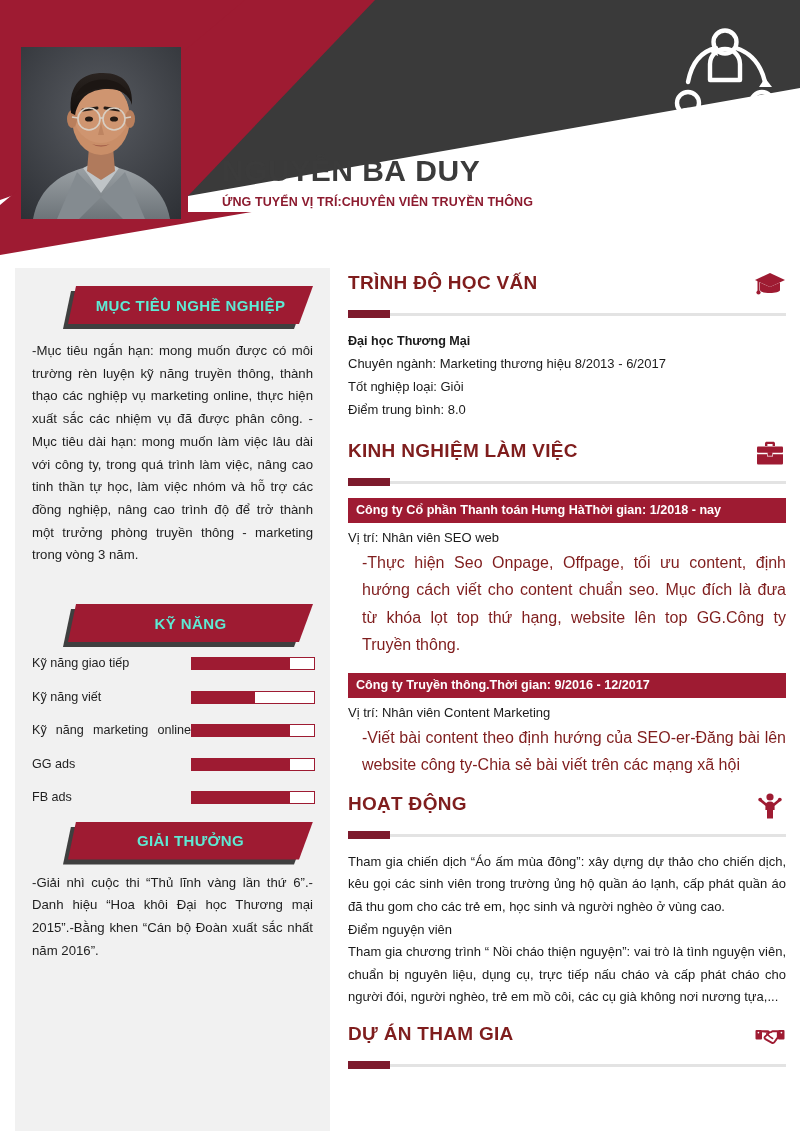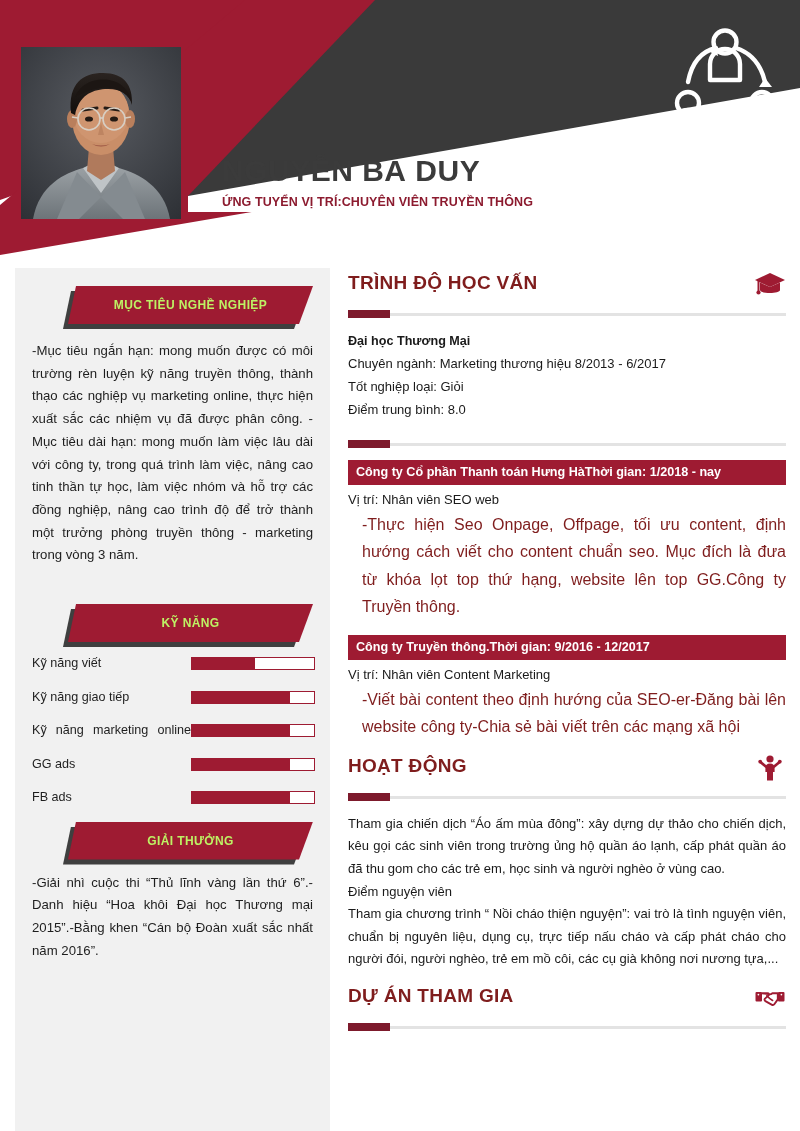--- a/index.html
+++ b/index.html
@@ -46,21 +46,21 @@
     z-index:1;
   }
   .banner-fill {
     position:absolute; left:53px; top:0; width:245px; height:38px;
     background:#9e1b32;
     clip-path: polygon(8px 0, 100% 0, calc(100% - 14px) 100%, 0 100%);
     z-index:2;
     display:flex; align-items:center; justify-content:center;
   }
   .banner-fill span {
-    color:#bef264; font-size:12px; font-weight:bold; letter-spacing:0.4px;
+    color:#5eead4; font-size:15px; font-weight:bold; letter-spacing:0.4px;
     white-space:nowrap;
   }
 
   .side-body {
     padding: 10px 17px 0 17px;
     font-size: 13.2px; line-height: 1.72; color:#1e1e1e;
     text-align: justify;
     text-justify: inter-word;
   }
 
@@ -217,29 +217,29 @@
     <div class="side-body">-Mục tiêu ngắn hạn: mong muốn được có môi trường rèn luyện kỹ năng truyền thông, thành thạo các nghiệp vụ marketing online, thực hiện xuất sắc các nhiệm vụ đã được phân công. -Mục tiêu dài hạn: mong muốn làm việc lâu dài với công ty, trong quá trình làm việc, nâng cao tinh thần tự học, làm việc nhóm và hỗ trợ các đồng nghiệp, nâng cao trình độ để trở thành một trưởng phòng truyền thông - marketing trong vòng 3 năm.</div>
 
     <div class="banner-wrap" style="margin-top:37px;">
       <div class="banner-shadow"></div>
       <div class="banner-fill">
         <span>KỸ NĂNG</span>
       </div>
     </div>
     <div class="skills" id="skills-list">
         <div class="skill-row">
+          <div class="skill-name">Kỹ năng giao tiếp</div>
+          <div class="skill-bar">
+            <div class="skill-fill" style="width: 80%;"></div>
+          </div>
+        </div>
+        <div class="skill-row">
           <div class="skill-name">Kỹ năng viết</div>
           <div class="skill-bar">
             <div class="skill-fill" style="width: 52%;"></div>
-          </div>
-        </div>
-        <div class="skill-row">
-          <div class="skill-name">Kỹ năng giao tiếp</div>
-          <div class="skill-bar">
-            <div class="skill-fill" style="width: 80%;"></div>
           </div>
         </div>
         <div class="skill-row">
           <div class="skill-name stretch">Kỹ năng marketing online</div>
           <div class="skill-bar">
             <div class="skill-fill" style="width: 80%;"></div>
           </div>
         </div>
         <div class="skill-row">
           <div class="skill-name">GG ads</div>
@@ -283,20 +283,29 @@
       </div>
       <div class="edu-school">Đại học Thương Mại</div>
       <div id="edu-lines">
           <div class="edu-line">Chuyên ngành: Marketing thương hiệu 8/2013 - 6/2017</div>
           <div class="edu-line">Tốt nghiệp loại: Giỏi</div>
           <div class="edu-line">Điểm trung bình: 8.0</div>
         </div>
     </div>
 
     <div class="sec" style="margin-top:18px;">
+      <div class="sec-head">
+        <div class="sec-title">KINH NGHIỆM LÀM VIỆC</div>
+        <svg class="sec-icon" viewBox="0 0 32 30">
+          <path d="M11,8 L11,5.5 C11,4.4 11.8,3.8 13,3.8 L19,3.8 C20.2,3.8 21,4.4 21,5.5 L21,8 L18.6,8 L18.6,6.1 L13.4,6.1 L13.4,8 Z" fill="#9e1b32"></path>
+          <rect x="3" y="8.6" width="26" height="6.2" rx="1" fill="#9e1b32"></rect>
+          <path d="M3,16.2 L13,16.2 L13,18.4 L19,18.4 L19,16.2 L29,16.2 L29,25.2 C29,26 28.4,26.6 27.6,26.6 L4.4,26.6 C3.6,26.6 3,26 3,25.2 Z" fill="#9e1b32"></path>
+          <rect x="13.6" y="14.2" width="4.8" height="3.6" fill="#9e1b32"></rect>
+        </svg>
+      </div>
       <div class="rule">
         <div class="rule-gray"></div>
         <div class="rule-red"></div>
       </div>
       <div id="jobs-list">
           <div>
             <div class="job-bar">Công ty Cổ phần Thanh toán Hưng HàThời gian: 1/2018 - nay</div>
             <div class="job-pos">Vị trí: Nhân viên SEO web</div>
             <div class="job-desc">-Thực hiện Seo Onpage, Offpage, tối ưu content, định hướng cách viết cho content chuẩn seo. Mục đích là đưa từ khóa lọt top thứ hạng, website lên top GG.Công ty Truyền thông.</div>
           </div>

